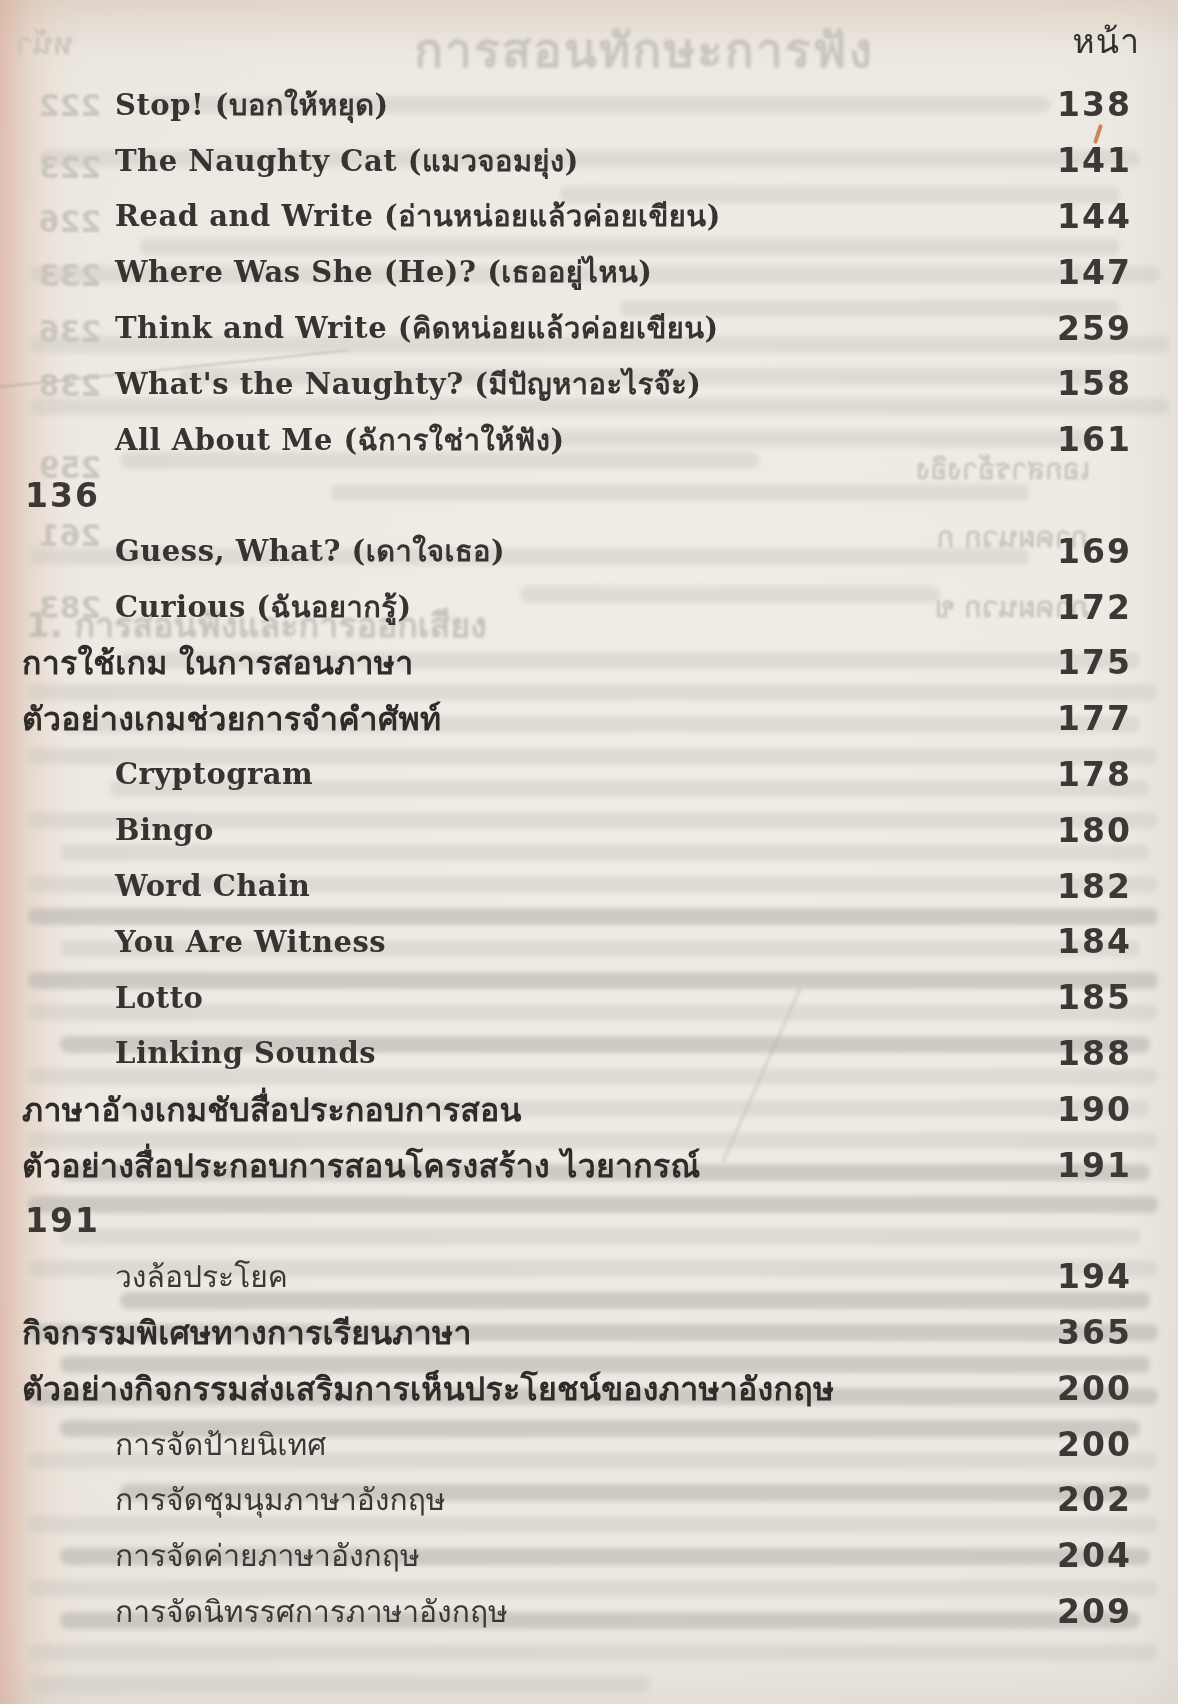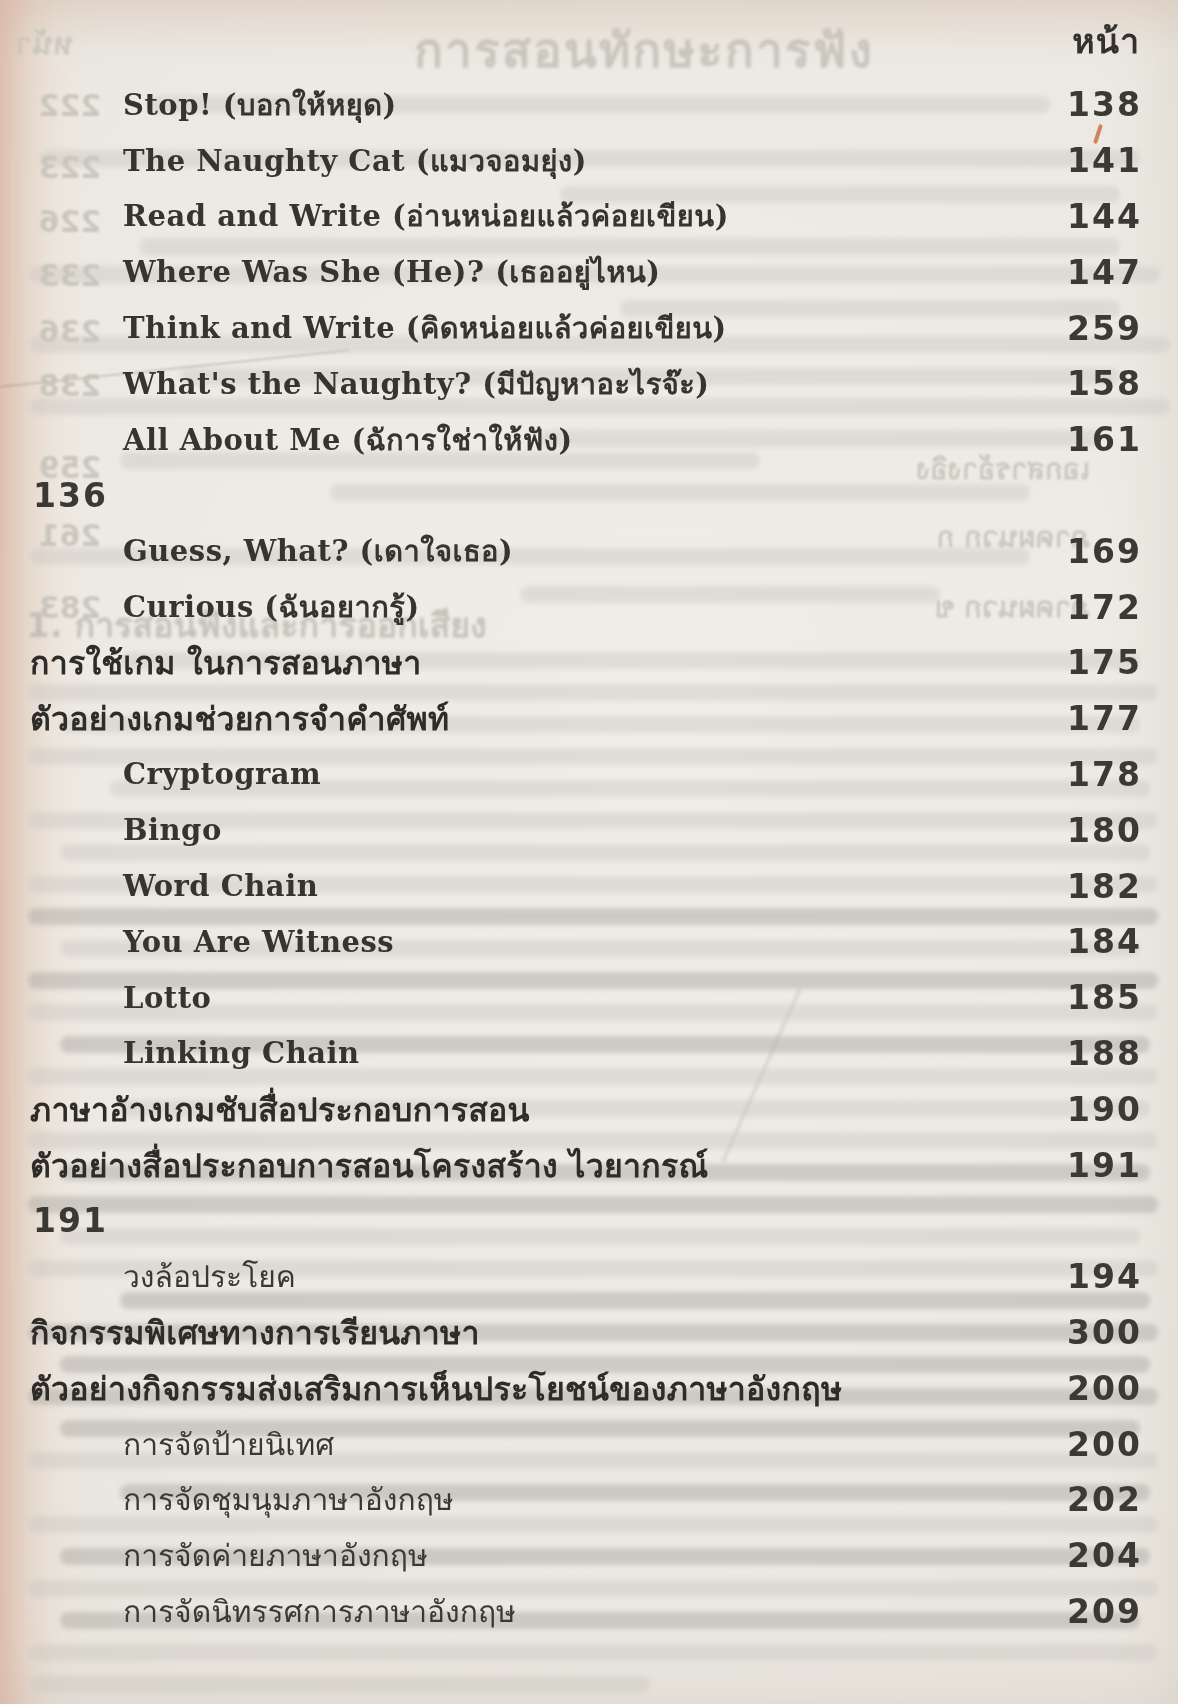--- a/index.html
+++ b/index.html
@@ -57,27 +57,26 @@
     background:#c96a3a;opacity:.8;transform:rotate(18deg);border-radius:2px;}
   .crease-1{position:absolute;left:-10px;top:368px;width:360px;height:2px;
     background:rgba(150,130,115,.35);transform:rotate(-6deg);filter:blur(1px);}
   .crease-2{position:absolute;left:760px;top:980px;width:3px;height:190px;
     background:rgba(150,140,125,.25);transform:rotate(24deg);filter:blur(1.5px);}
 
   
   .content{position:absolute;inset:0;z-index:2;}
   .page-col-header{
     position:absolute;top:14px;right:38px;
-    font-weight:700;font-size:34px;color:#33312e;letter-spacing:1px;
+    font-weight:400;font-size:34px;color:#33312e;letter-spacing:1px;
   }
   .toc{position:absolute;top:77px;left:0;right:0;}
   .toc-row{
     height:55.8px;display:flex;align-items:center;justify-content:space-between;
-    padding-right:36px;
-    margin-left:8px;
+    padding-right:46px;
   }
   .toc-label{color:#363431;white-space:nowrap;}
   .toc-label.en{
     padding-left:115px;
     font-family:"DejaVu Serif","Liberation Serif",serif;
     font-weight:700;font-size:29px;letter-spacing:.5px;
   }
   .toc-label.head{
     padding-left:22px;
     font-weight:700;font-size:32px;color:#2e2c29;letter-spacing:.3px;
@@ -238,41 +237,41 @@
         </div>
         <div class="toc-row">
           <span class="toc-label en">You Are Witness</span>
           <span class="toc-page">184</span>
         </div>
         <div class="toc-row">
           <span class="toc-label en">Lotto</span>
           <span class="toc-page">185</span>
         </div>
         <div class="toc-row">
-          <span class="toc-label en">Linking Chain</span>
+          <span class="toc-label en">Linking Sounds</span>
           <span class="toc-page">188</span>
         </div>
         <div class="toc-row">
           <span class="toc-label head">ภาษาอัางเกมชับสื่อประกอบการสอน</span>
           <span class="toc-page">190</span>
         </div>
         <div class="toc-row">
           <span class="toc-label head">ตัวอย่างสื่อประกอบการสอนโครงสร้าง ไวยากรณ์</span>
           <span class="toc-page">191</span>
         </div>
         <div class="toc-row">
           <span class="toc-page">191</span>
         </div>
         <div class="toc-row">
           <span class="toc-label th">วงล้อประโยค</span>
           <span class="toc-page">194</span>
         </div>
         <div class="toc-row">
           <span class="toc-label head">กิจกรรมพิเศษทางการเรียนภาษา</span>
-          <span class="toc-page">300</span>
+          <span class="toc-page">365</span>
         </div>
         <div class="toc-row">
           <span class="toc-label head">ตัวอย่างกิจกรรมส่งเสริมการเห็นประโยชน์ของภาษาอังกฤษ</span>
           <span class="toc-page">200</span>
         </div>
         <div class="toc-row">
           <span class="toc-label th">การจัดป้ายนิเทศ</span>
           <span class="toc-page">200</span>
         </div>
         <div class="toc-row">

